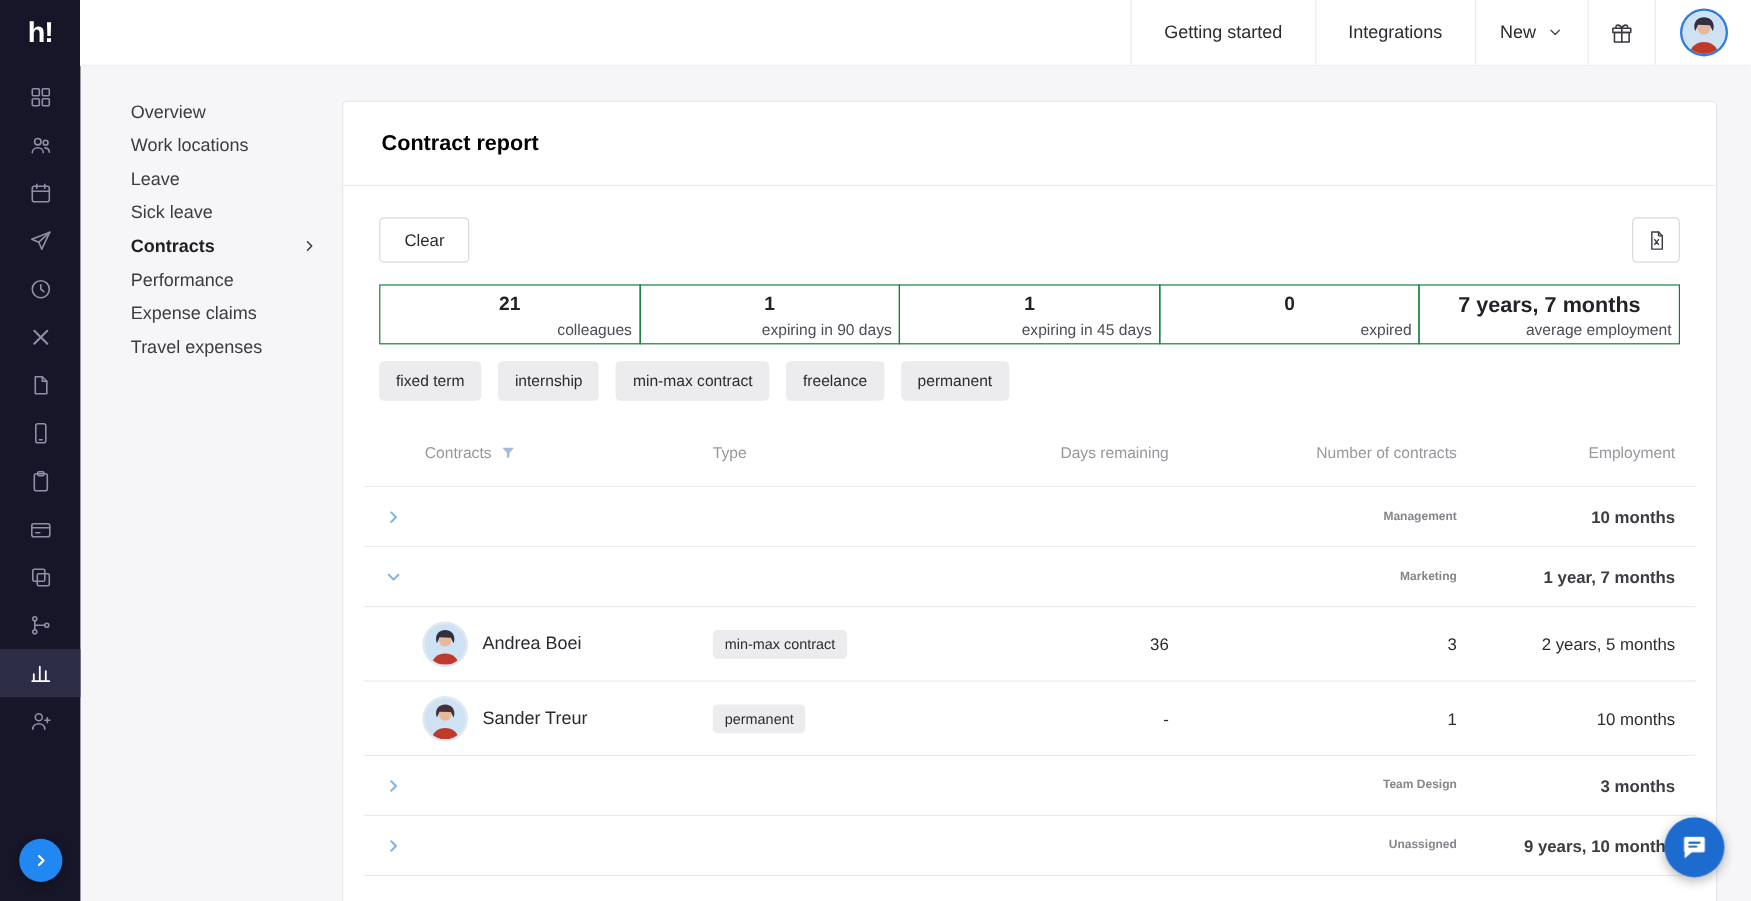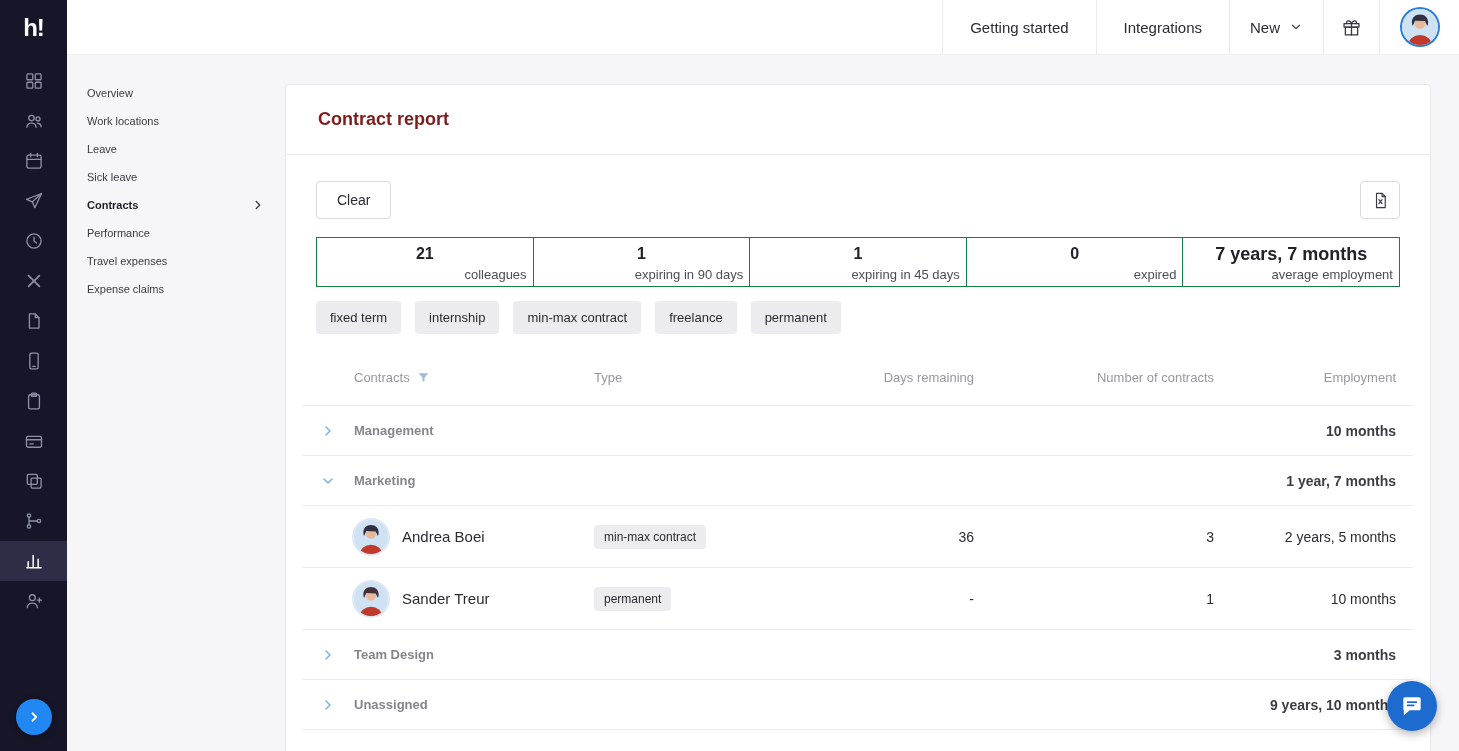--- a/index.html
+++ b/index.html
@@ -58,34 +58,34 @@
   }
   .avatar svg { width:100%; height:100%; display:block; }
   .avatar.ringed { box-shadow:0 0 0 2px #2a7de1; }
 
   
   .subnav {
     position:fixed; left:67px; top:55px; bottom:0; width:220px;
     padding-top:24px; z-index:20;
   }
   .subnav-item {
-    height:28px; display:flex; align-items:center; padding:0 22px 0 20px;
-    font-size:11px; color:#3b3b41; cursor:pointer;
+    height:28px; display:flex; align-items:center; padding:0 22px 0 42px;
+    font-size:15px; color:#3b3b41; cursor:pointer;
   }
   .subnav-item.active { font-weight:700; color:#1f1f26; justify-content:space-between; }
   .subnav-item .chev-r { width:14px; height:14px; color:#3b3b41; }
 
   
   .main { margin:84px 28px 0 285px; }
   .card {
     background:#fff; border:1px solid #e7e7ea; border-radius:4px; min-height:900px;
   }
   .card-header {
     padding:24px 32px; border-bottom:1px solid #ececee;
-    font-size:18px; font-weight:700; color:#7f1d1d;
+    font-size:18px; font-weight:700; color:#000000;
   }
   .card-body { padding:26px 30px 0; }
 
   .toolbar { display:flex; justify-content:space-between; gap:8px; margin-bottom:18px; }
   .btn {
     height:38px; background:#fff; border:1px solid #d9d9de; border-radius:4px;
     font-size:14px; color:#2b2b31; padding:0 20px; cursor:pointer;
     display:flex; align-items:center; justify-content:center;
     font-family:"Liberation Sans", sans-serif;
   }
@@ -116,21 +116,21 @@
     padding:0 17px; border-bottom:1px solid #ececee;
   }
   .thead { height:56px; color:#97979d; font-size:13px; border-bottom:1px solid #ececee; }
   .th-colleague { display:flex; align-items:center; gap:7px; }
   .funnel { width:13px; height:13px; cursor:pointer; }
   .num { text-align:right; }
 
   .group { height:50px; cursor:pointer; background:#fff; }
   .chev-cell { display:flex; align-items:center; }
   .chev-cell svg { width:16px; height:16px; color:#7db4e8; cursor:pointer; }
-  .group-name { font-size:13px; font-weight:700; color:#85858b; grid-column:2 / 6; }
+  .group-name { font-size:10px; font-weight:700; color:#85858b; grid-column:2 / 6;text-align:right; }
   .group-emp { font-size:14px; font-weight:700; color:#3c3c42; }
 
   .person { height:62px; cursor:pointer; font-size:14px; color:#2b2b31; }
   .person-colleague { display:flex; align-items:center; gap:14px; font-size:15px; }
   .person .avatar { width:34px; height:34px; box-shadow:0 0 0 2px #dde8f2; }
   .type-chip {
     display:inline-block; background:#ececee; border-radius:4px;
     padding:5px 10px; font-size:12px; color:#2b2b31;
   }
 
@@ -291,24 +291,24 @@
   <div class="subnav-item active">
     <span>Contracts</span>
     <svg class="chev-r" viewBox="0 0 24 24" fill="none" stroke="currentColor" stroke-width="2.2" stroke-linecap="round" stroke-linejoin="round">
         <path d="M9 6l6 6-6 6"></path>
       </svg>
   </div>
   <div class="subnav-item">
       <span>Performance</span>
     </div>
   <div class="subnav-item">
+      <span>Expense claims</span>
+    </div>
+  <div class="subnav-item">
       <span>Travel expenses</span>
-    </div>
-  <div class="subnav-item">
-      <span>Expense claims</span>
     </div>
 </nav>
 
 <main class="main">
   <section class="card">
     <div class="card-header">Contract report</div>
     <div class="card-body">
 
       <div class="toolbar">
         <button class="btn">Clear</button>

